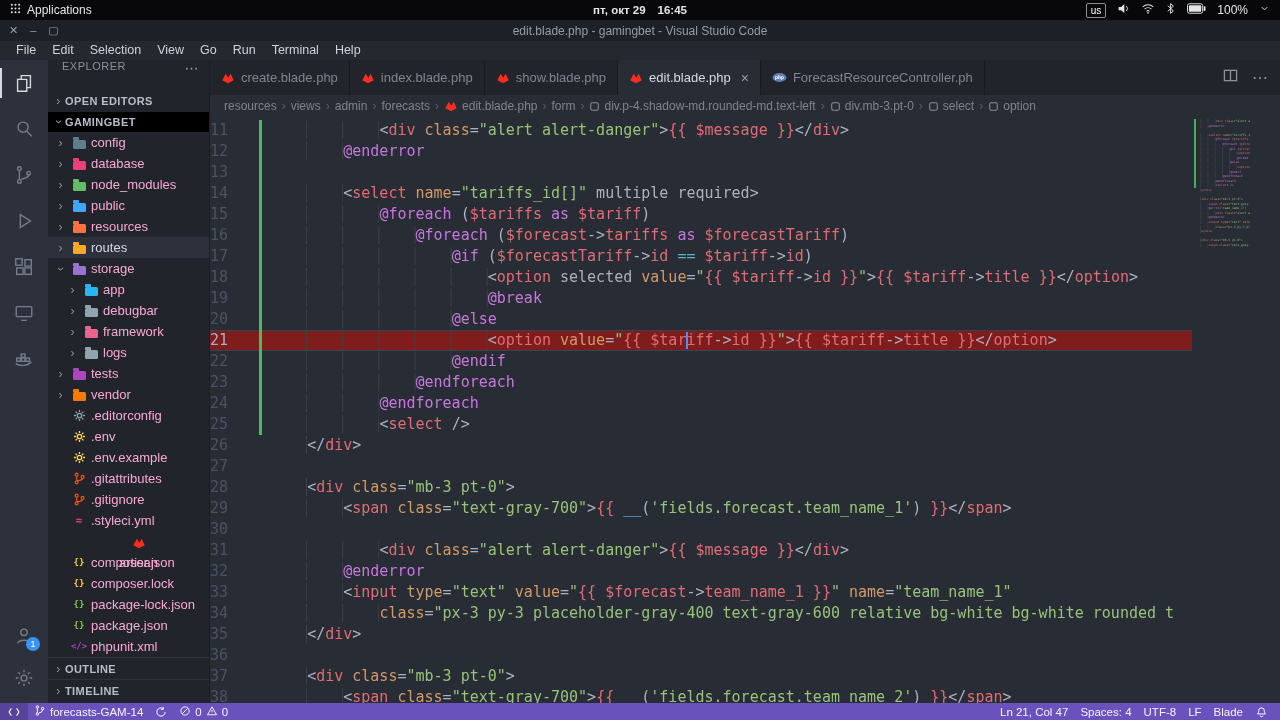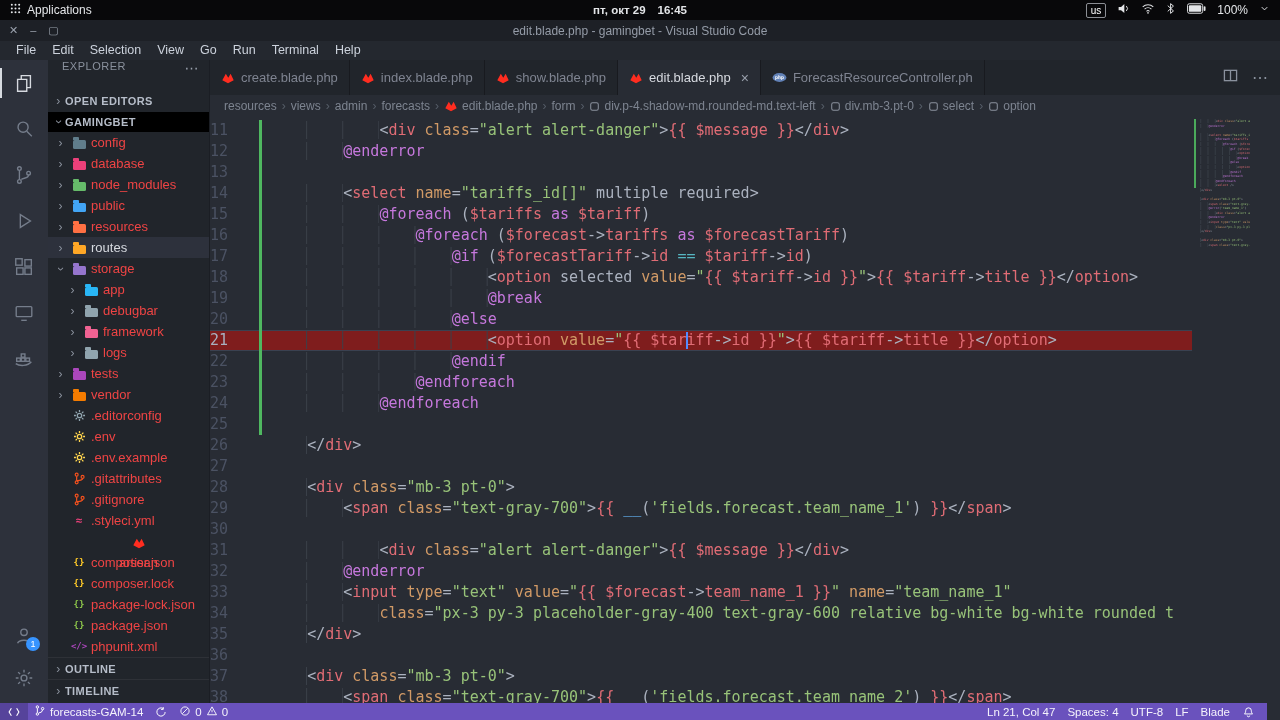--- a/index.html
+++ b/index.html
@@ -42,21 +42,21 @@
   .ellipsis{margin-left:auto;cursor:pointer;color:#9aa1ad;font-size:14px}
   .ex-sec{height:22px;display:flex;align-items:center;font-weight:bold;font-size:11px;color:#b6bdc9;letter-spacing:.4px;padding:0 4px;cursor:pointer}
   .ex-sec.root{height:20px;background:#000000}
   .ex-sec.bordered{border-top:1px solid rgba(255,255,255,.06)}
   .chev{width:13px;flex:none;text-align:center;color:#8a919d;font-size:12px;font-weight:normal;display:inline-block}
   .chev.e{transform:rotate(90deg)}
   .tree-row{height:21px;display:flex;align-items:center;gap:5px;cursor:pointer;white-space:nowrap}
   .tree-row.sel{background:#2d313c}
   .tree-row.sel .tree-label{color:#d7dae0}
   .tree-ic{width:14px;flex:none;display:flex;justify-content:center;align-items:center}
-  .tree-label{color:#ef4444}
+  .tree-label{color:#f9a8d4}
   .fold-ic{display:inline-block;width:13px;height:9px;border-radius:1.5px;position:relative;margin-top:3px}
   .fold-ic i{position:absolute;top:-3px;left:0;width:6px;height:3px;border-radius:1px 1px 0 0;display:block}
   .txt-ic{font-family:"DejaVu Sans Mono",monospace;font-size:9px;font-weight:bold;line-height:1}
 
   
   .editor{flex:1;position:relative;background:#282c34;overflow:hidden}
   .tabsbar{height:35px;background:#21252b;display:flex;align-items:stretch}
   .tabs{display:flex}
   .tab{display:flex;align-items:center;gap:6px;padding:0 11px;font-size:13px;color:#7f8491;background:#21252b;border-right:1px solid #181a1f;white-space:nowrap;cursor:pointer}
   .tab.active{background:#282c34;color:#d7dae0}
@@ -80,21 +80,21 @@
   .tk-i{background-image:linear-gradient(to right,transparent calc(4ch - 1px),#3a4049 calc(4ch - 1px),#3a4049 4ch,transparent 4ch);background-size:4ch 100%;background-repeat:repeat-x}
   .tk-p{color:#abb2bf}.tk-t{color:#e06c75}.tk-a{color:#d19a66}.tk-s{color:#98c379}
   .tk-d{color:#c678dd}.tk-v{color:#e06c75}.tk-f{color:#61afef}.tk-w{color:#abb2bf}
   .tk-b{color:#e06c75}.tk-o{color:#56b6c2}
 
   .minimap{position:absolute;top:57px;bottom:0;right:30px;width:56px;overflow:hidden;font-family:"DejaVu Sans Mono",monospace;font-size:3px;line-height:4.6px;white-space:pre;opacity:.9;padding-top:2px;cursor:pointer}
   .mm-row{height:4.6px;overflow:hidden}
   .mm-row.added{box-shadow:inset 2px 0 0 #4fb860}
 
   
-  .statusbar{position:absolute;bottom:0;left:0;right:13px;height:17px;background:#6a52bd;color:#f4f2fb;display:flex;align-items:center;font-size:11.5px}
+  .statusbar{position:absolute;bottom:0;left:0;right:0;height:17px;background:#6a52bd;color:#f4f2fb;display:flex;align-items:center;font-size:11.5px}
   .sb-item{display:flex;align-items:center;gap:4px;padding:0 6px;height:100%;cursor:pointer;white-space:nowrap}
   .sb-item svg{flex:none}
   .sb-remote{background:rgba(0,0,0,.18);padding:0 8px}
   .sb-right{margin-left:auto;display:flex;align-items:center;height:100%;padding-right:6px}
 </style>
 </head>
 <body>
 
 <div class="topbar">
   <div class="tb-left">
@@ -617,21 +617,21 @@
         <div class="code-row"><span class="ln">15</span><span class="gitbar added"></span><span class="txt"><span class="tk-i">            </span><span class="tk-d">@foreach</span><span class="tk-w"> (</span><span class="tk-v">$tariffs</span><span class="tk-w"> </span><span class="tk-d">as</span><span class="tk-w"> </span><span class="tk-v">$tariff</span><span class="tk-w">)</span></span></div>
         <div class="code-row"><span class="ln">16</span><span class="gitbar added"></span><span class="txt"><span class="tk-i">                </span><span class="tk-d">@foreach</span><span class="tk-w"> (</span><span class="tk-v">$forecast</span><span class="tk-w">-&gt;</span><span class="tk-v">tariffs</span><span class="tk-w"> </span><span class="tk-d">as</span><span class="tk-w"> </span><span class="tk-v">$forecastTariff</span><span class="tk-w">)</span></span></div>
         <div class="code-row"><span class="ln">17</span><span class="gitbar added"></span><span class="txt"><span class="tk-i">                    </span><span class="tk-d">@if</span><span class="tk-w"> (</span><span class="tk-v">$forecastTariff</span><span class="tk-w">-&gt;</span><span class="tk-v">id</span><span class="tk-w"> </span><span class="tk-o">==</span><span class="tk-w"> </span><span class="tk-v">$tariff</span><span class="tk-w">-&gt;</span><span class="tk-v">id</span><span class="tk-w">)</span></span></div>
         <div class="code-row"><span class="ln">18</span><span class="gitbar added"></span><span class="txt"><span class="tk-i">                        </span><span class="tk-p">&lt;</span><span class="tk-t">option</span><span class="tk-w"> selected </span><span class="tk-a">value</span><span class="tk-p">=</span><span class="tk-s">"</span><span class="tk-b">{{ </span><span class="tk-v">$tariff</span><span class="tk-w">-&gt;</span><span class="tk-v">id</span><span class="tk-b"> }}</span><span class="tk-s">"</span><span class="tk-p">&gt;</span><span class="tk-b">{{ </span><span class="tk-v">$tariff</span><span class="tk-w">-&gt;</span><span class="tk-v">title</span><span class="tk-b"> }}</span><span class="tk-p">&lt;/</span><span class="tk-t">option</span><span class="tk-p">&gt;</span></span></div>
         <div class="code-row"><span class="ln">19</span><span class="gitbar added"></span><span class="txt"><span class="tk-i">                        </span><span class="tk-d">@break</span></span></div>
         <div class="code-row"><span class="ln">20</span><span class="gitbar added"></span><span class="txt"><span class="tk-i">                    </span><span class="tk-d">@else</span></span></div>
         <div class="code-row active"><span class="ln">21</span><span class="gitbar added"></span><span class="txt"><span class="tk-i">                        </span><span class="tk-p">&lt;</span><span class="tk-t">option</span><span class="tk-w"> </span><span class="tk-a">value</span><span class="tk-p">=</span><span class="tk-s">"</span><span class="tk-b">{{ </span><span class="tk-v">$tariff</span><span class="tk-w">-&gt;</span><span class="tk-v">id</span><span class="tk-b"> }}</span><span class="tk-s">"</span><span class="tk-p">&gt;</span><span class="tk-b">{{ </span><span class="tk-v">$tariff</span><span class="tk-w">-&gt;</span><span class="tk-v">title</span><span class="tk-b"> }}</span><span class="tk-p">&lt;/</span><span class="tk-t">option</span><span class="tk-p">&gt;</span><span class="cursor" style="left:calc(46ch)"></span></span></div>
         <div class="code-row"><span class="ln">22</span><span class="gitbar added"></span><span class="txt"><span class="tk-i">                    </span><span class="tk-d">@endif</span></span></div>
         <div class="code-row"><span class="ln">23</span><span class="gitbar added"></span><span class="txt"><span class="tk-i">                </span><span class="tk-d">@endforeach</span></span></div>
         <div class="code-row"><span class="ln">24</span><span class="gitbar added"></span><span class="txt"><span class="tk-i">            </span><span class="tk-d">@endforeach</span></span></div>
-        <div class="code-row"><span class="ln">25</span><span class="gitbar added"></span></div>
+        <div class="code-row"><span class="ln">25</span><span class="gitbar added"></span><span class="txt"><span class="tk-i">            </span><span class="tk-p">&lt;</span><span class="tk-t">select</span><span class="tk-w"> </span><span class="tk-p">/&gt;</span></span></div>
         <div class="code-row"><span class="ln">26</span><span class="gitbar"></span><span class="txt"><span class="tk-i">    </span><span class="tk-p">&lt;/</span><span class="tk-t">div</span><span class="tk-p">&gt;</span></span></div>
         <div class="code-row"><span class="ln">27</span><span class="gitbar"></span><span class="txt"> </span></div>
         <div class="code-row"><span class="ln">28</span><span class="gitbar"></span><span class="txt"><span class="tk-i">    </span><span class="tk-p">&lt;</span><span class="tk-t">div</span><span class="tk-w"> </span><span class="tk-a">class</span><span class="tk-p">=</span><span class="tk-s">"mb-3 pt-0"</span><span class="tk-p">&gt;</span></span></div>
         <div class="code-row"><span class="ln">29</span><span class="gitbar"></span><span class="txt"><span class="tk-i">        </span><span class="tk-p">&lt;</span><span class="tk-t">span</span><span class="tk-w"> </span><span class="tk-a">class</span><span class="tk-p">=</span><span class="tk-s">"text-gray-700"</span><span class="tk-p">&gt;</span><span class="tk-b">{{ </span><span class="tk-f">__</span><span class="tk-w">(</span><span class="tk-s">'fields.forecast.team_name_1'</span><span class="tk-w">)</span><span class="tk-b"> }}</span><span class="tk-p">&lt;/</span><span class="tk-t">span</span><span class="tk-p">&gt;</span></span></div>
         <div class="code-row"><span class="ln">30</span><span class="gitbar"></span></div>
         <div class="code-row"><span class="ln">31</span><span class="gitbar"></span><span class="txt"><span class="tk-i">            </span><span class="tk-p">&lt;</span><span class="tk-t">div</span><span class="tk-w"> </span><span class="tk-a">class</span><span class="tk-p">=</span><span class="tk-s">"alert alert-danger"</span><span class="tk-p">&gt;</span><span class="tk-b">{{ </span><span class="tk-v">$message</span><span class="tk-b"> }}</span><span class="tk-p">&lt;/</span><span class="tk-t">div</span><span class="tk-p">&gt;</span></span></div>
         <div class="code-row"><span class="ln">32</span><span class="gitbar"></span><span class="txt"><span class="tk-i">        </span><span class="tk-d">@enderror</span></span></div>
         <div class="code-row"><span class="ln">33</span><span class="gitbar"></span><span class="txt"><span class="tk-i">        </span><span class="tk-p">&lt;</span><span class="tk-t">input</span><span class="tk-w"> </span><span class="tk-a">type</span><span class="tk-p">=</span><span class="tk-s">"text"</span><span class="tk-w"> </span><span class="tk-a">value</span><span class="tk-p">=</span><span class="tk-s">"</span><span class="tk-b">{{ </span><span class="tk-v">$forecast</span><span class="tk-w">-&gt;</span><span class="tk-v">team_name_1</span><span class="tk-b"> }}</span><span class="tk-s">"</span><span class="tk-w"> </span><span class="tk-a">name</span><span class="tk-p">=</span><span class="tk-s">"team_name_1"</span></span></div>
         <div class="code-row"><span class="ln">34</span><span class="gitbar"></span><span class="txt"><span class="tk-i">            </span><span class="tk-a">class</span><span class="tk-p">=</span><span class="tk-s">"px-3 py-3 placeholder-gray-400 text-gray-600 relative bg-white bg-white rounded t</span></span></div>
         <div class="code-row"><span class="ln">35</span><span class="gitbar"></span><span class="txt"><span class="tk-i">    </span><span class="tk-p">&lt;/</span><span class="tk-t">div</span><span class="tk-p">&gt;</span></span></div>

